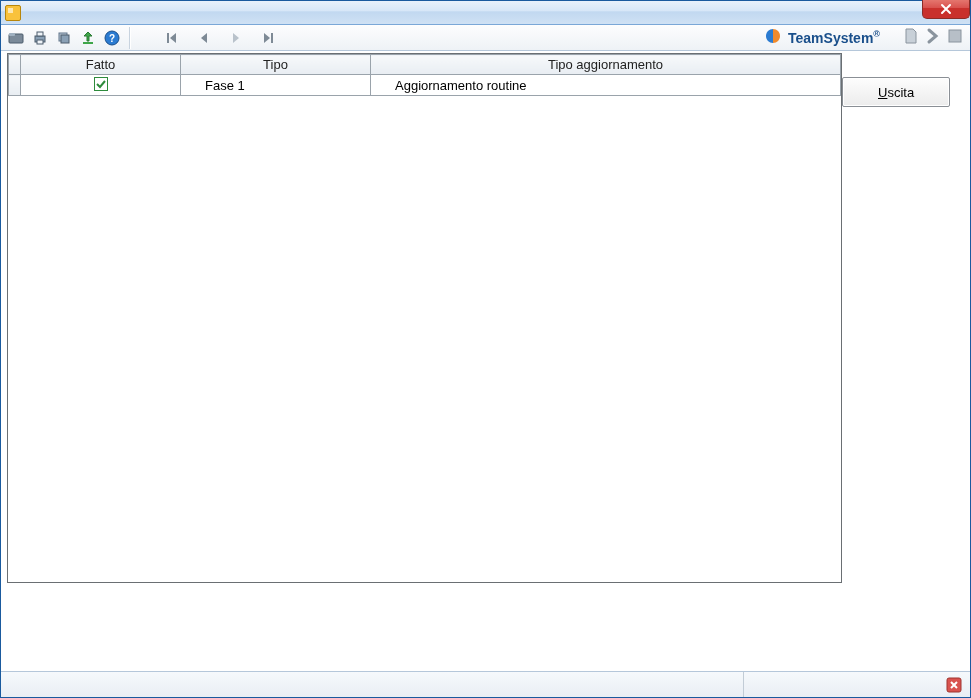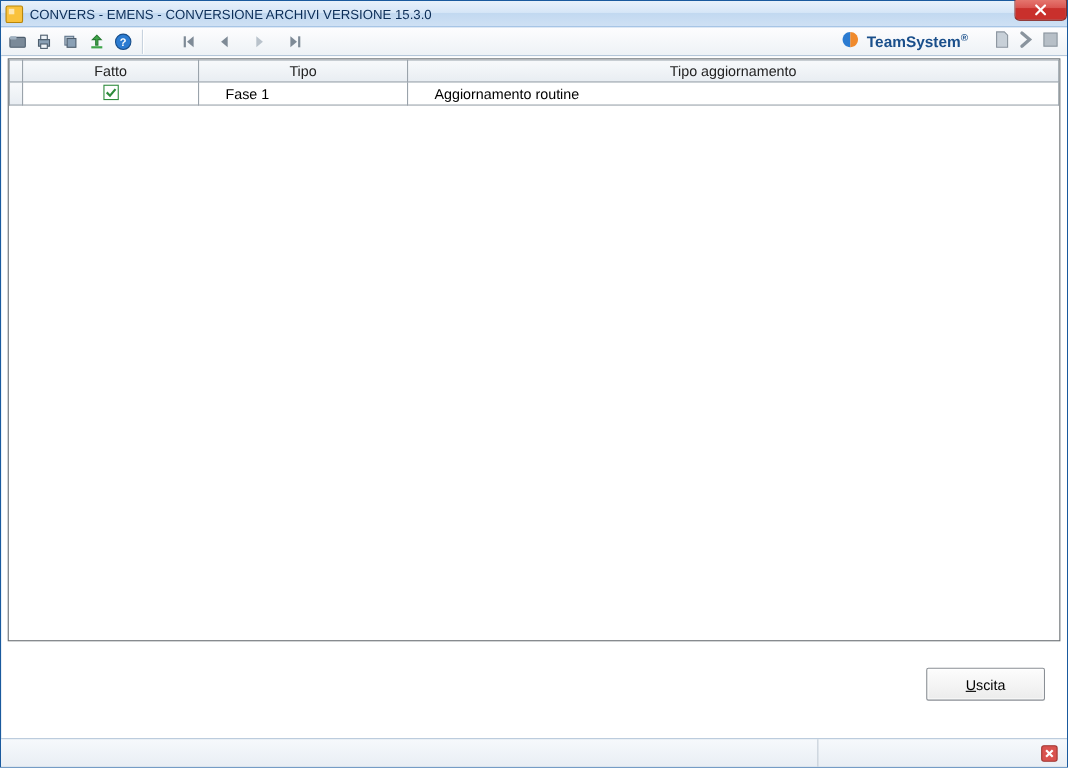--- a/index.html
+++ b/index.html
@@ -100,21 +100,21 @@
     position:absolute; right:6px; top:2px;
     display:flex; gap:4px; align-items:center;
   }
   .right-tool .rt {
     width:18px; height:18px;
   }
 
   .content {
     flex: 1 1 auto;
     padding: 2px 6px 8px 6px;
-    display:flex; flex-direction:column;
+    display:flex; 
   }
   .grid-wrap {
     border: 1px solid #6a6f73;
     background:#fff;
     height: 530px;
     display:flex; flex-direction:column;
     overflow:hidden;
   }
   table.grid {
     border-collapse: collapse;
@@ -184,21 +184,20 @@
     width:16px; height:16px;
   }
 </style>
 </head>
 <body>
 
 <div class="window">
 
   <div class="titlebar">
     <div class="app-icon"></div>
-    <div class="title">CONVERS  - EMENS -   CONVERSIONE ARCHIVI VERSIONE 15.3.0</div>
     <div class="win-close">
       <svg viewBox="0 0 12 12">
         <path d="M2 2 L10 10 M10 2 L2 10" stroke="#fff" stroke-width="2" stroke-linecap="round"></path>
       </svg>
     </div>
   </div>
 
   <div class="toolbar">
     <div class="tool-btn">
       <svg width="16" height="16" viewBox="0 0 16 16">

